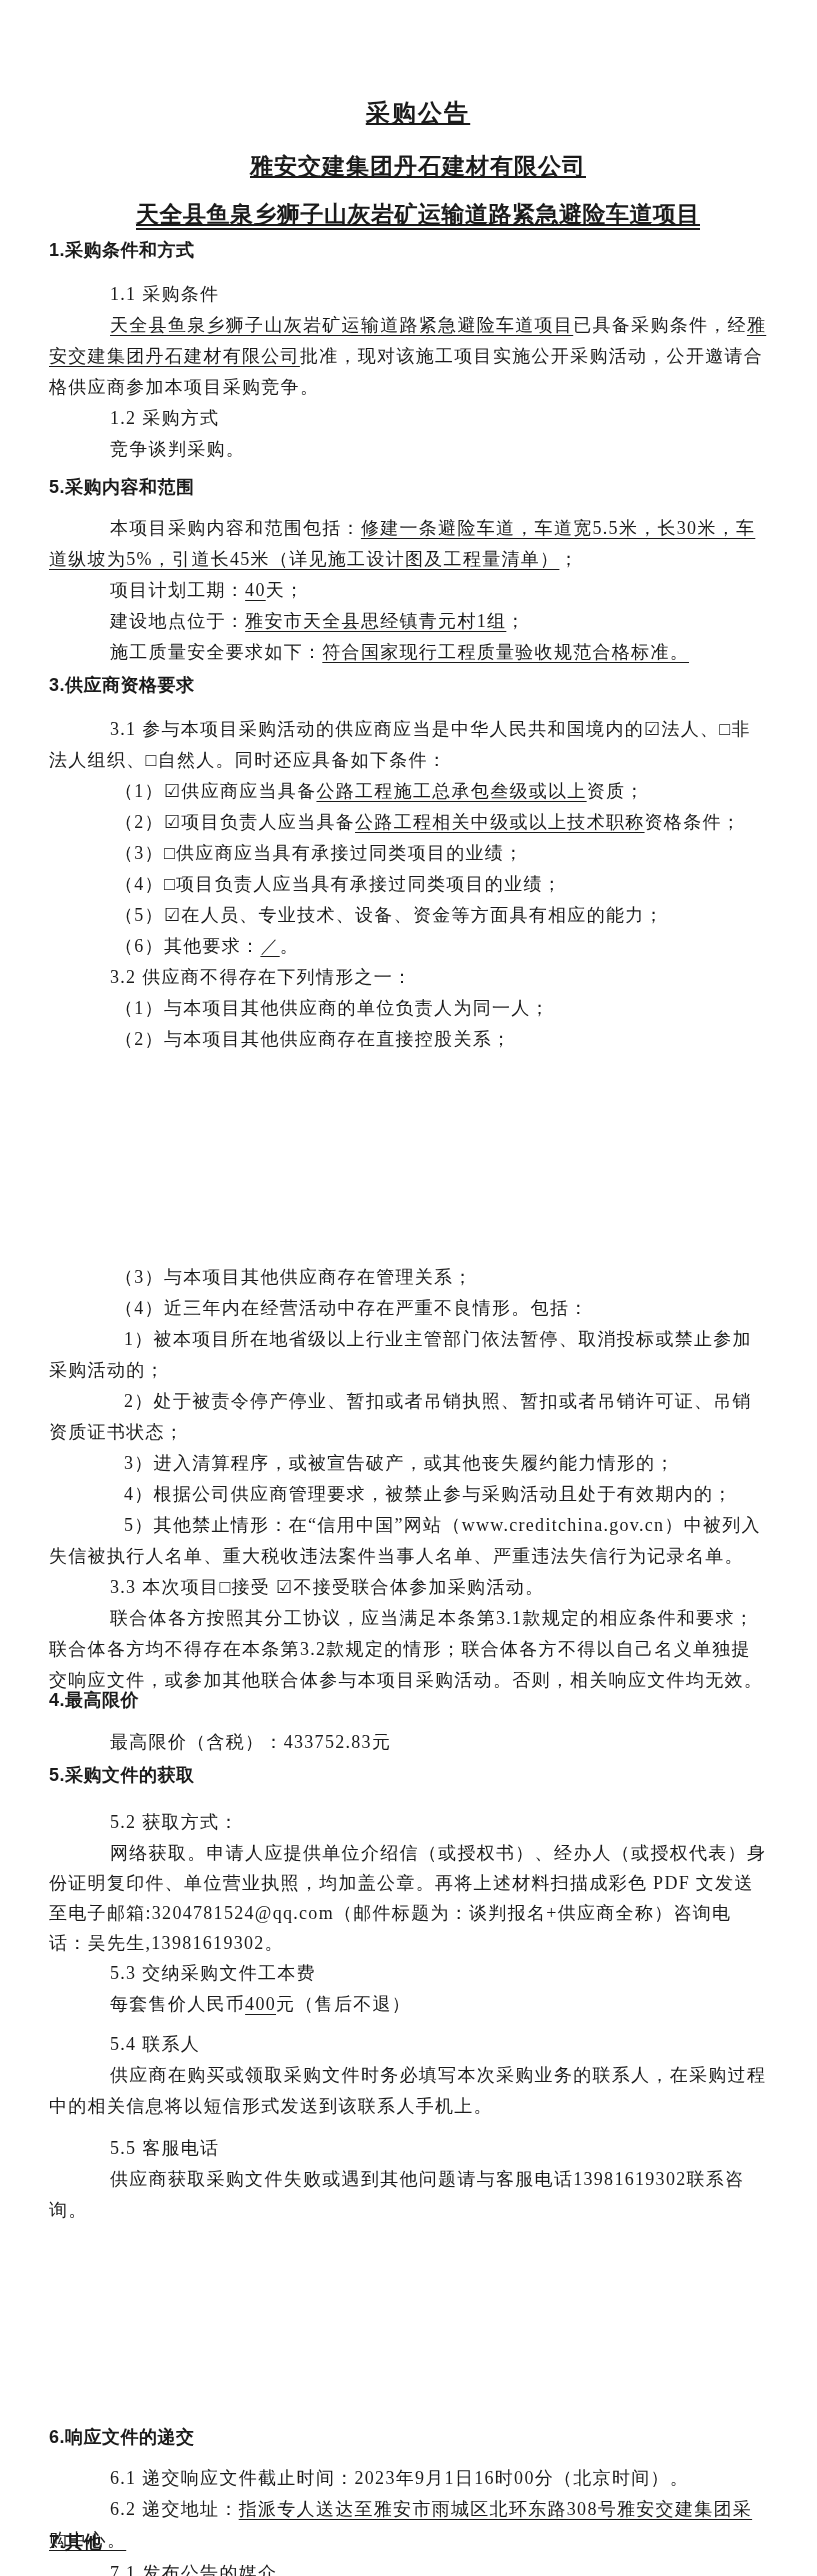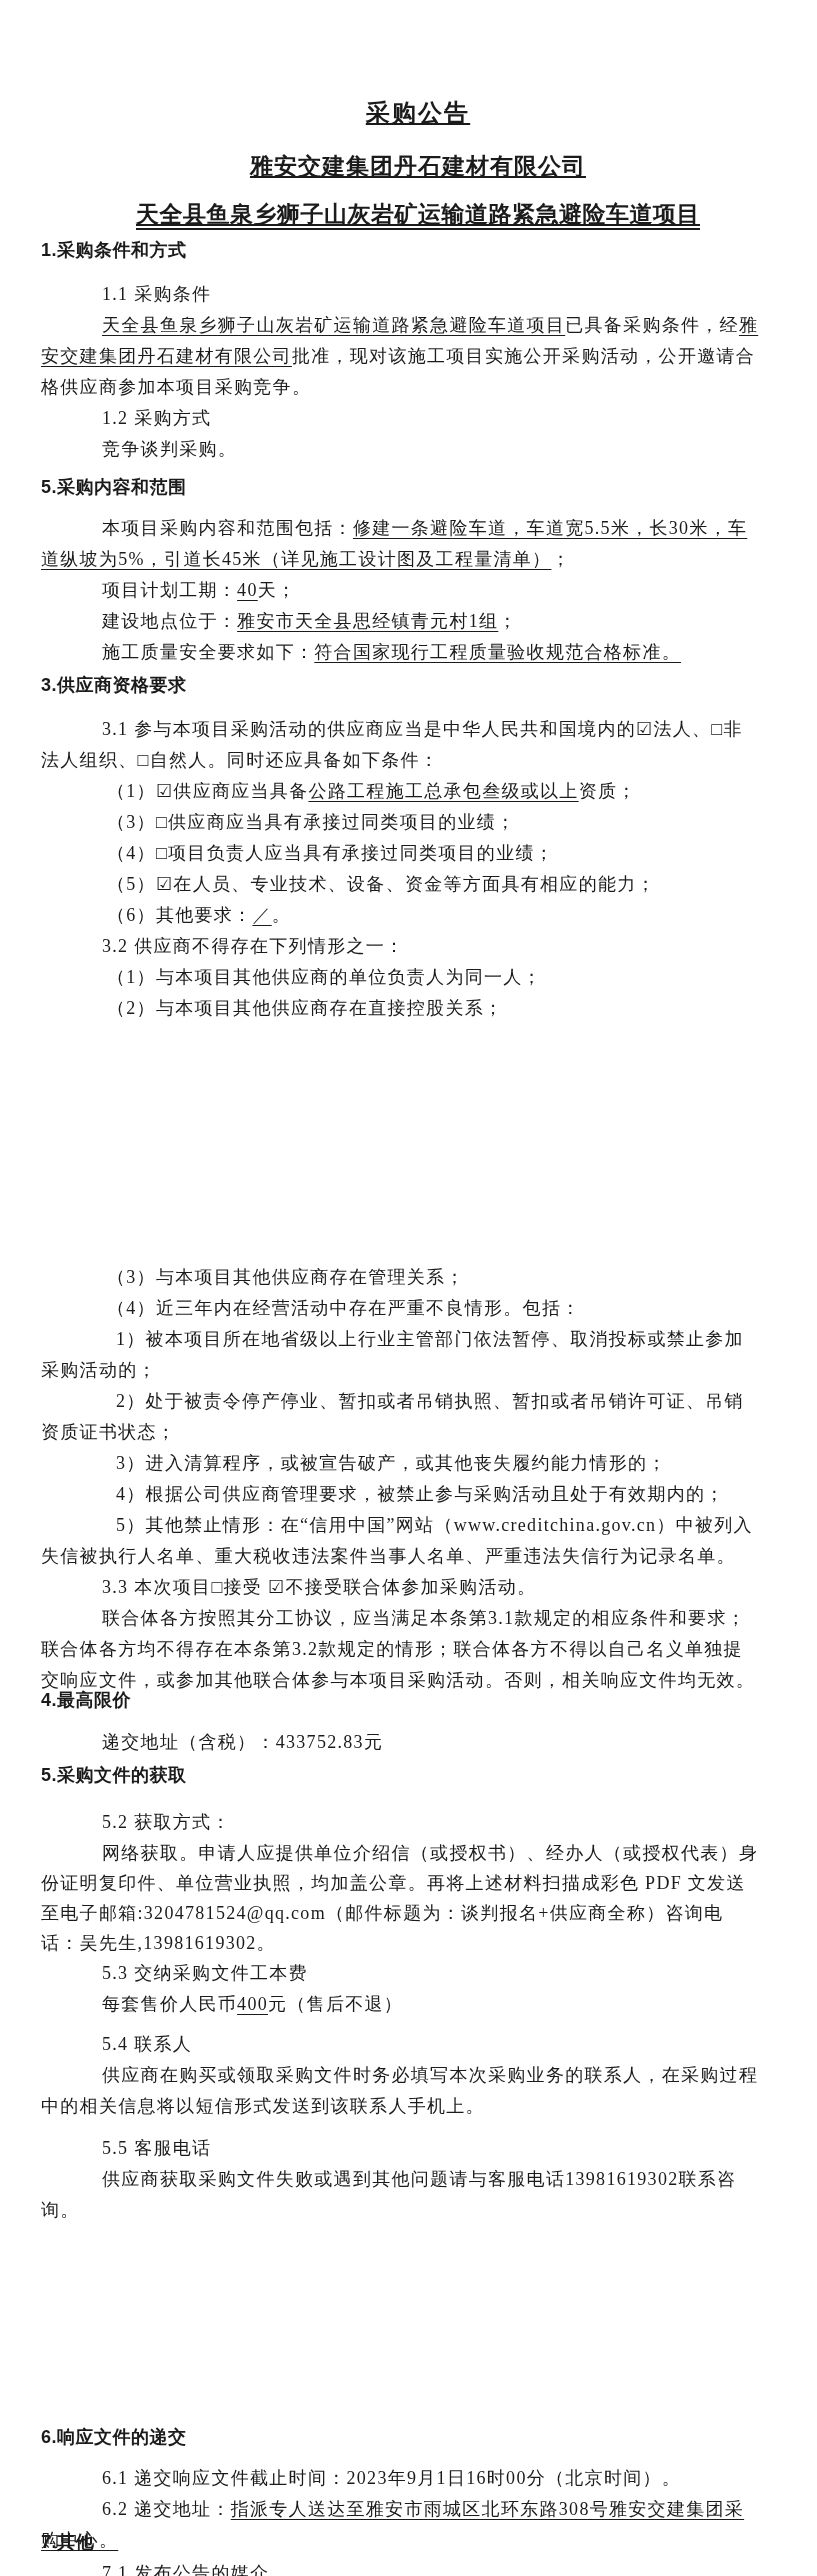--- a/index.html
+++ b/index.html
@@ -1,18 +1,18 @@
 <!DOCTYPE html>
 <html style="font-size:8.2px"><head>
 <meta charset="utf-8">
 <style>
   html,body{margin:0;padding:0;background:#e8e8e8;}
   .page{position:relative;width:818px;height:3467px;background:#ffffff;overflow:hidden;
         font-family:"Liberation Serif","DejaVu Serif",serif;color:#1b1b1b;}
-  .blk{position:absolute;left:41px;width:720px;}
+  .blk{position:absolute;left:49px;width:720px;}
   .titles{left:9px;width:818px;text-align:center;text-decoration:underline;}
   .t1{font:bold 24px/36px "Liberation Sans","DejaVu Sans",sans-serif;letter-spacing:2.1px;}
   .t2{font:bold 23px/30px "Liberation Sans","DejaVu Sans",sans-serif;margin-top:19.6px;letter-spacing:1px;}
   .t3{font:bold 23px/30px "Liberation Sans","DejaVu Sans",sans-serif;margin-top:18.5px;letter-spacing:0.5px;
       text-decoration:underline;text-decoration-thickness:1.5px;text-underline-offset:6.2px;}
   h2{font:bold 18px/26px "Liberation Sans","DejaVu Sans",sans-serif;margin:0;letter-spacing:0.5px;}
   p{font-size:18px;line-height:31px;margin:0;letter-spacing:1.3px;}
   .ind{text-indent:61px;}
   .ind2{text-indent:66px;}
   .ind3{text-indent:75px;}
@@ -45,20 +45,21 @@
     <p class="ind"><span>本项目采购内容和范围包括：</span><span class="u">修建一条避险车道，车道宽5.5米，长30米，车道纵坡为5%，引道长45米（详见施工设计图及工程量清单）</span><span>；</span></p>
     <p class="ind"><span>项目计划工期：</span><span class="u">40</span><span>天；</span></p>
     <p class="ind"><span>建设地点位于：</span><span class="u">雅安市天全县思经镇青元村1组</span><span>；</span></p>
     <p class="ind"><span>施工质量安全要求如下：</span><span class="u">符合国家现行工程质量验收规范合格标准。</span></p>
   </section>
 
   <section class="blk" style="top:672px">
     <h2 class="mb30">3.供应商资格要求</h2>
     <p class="ind">3.1 参与本项目采购活动的供应商应当是中华人民共和国境内的☑法人、□非法人组织、□自然人。同时还应具备如下条件：</p>
     <p class="ind2"><span>（1）☑供应商应当具备</span><span class="u">公路工程施工总承包叁级或以上</span><span>资质；</span></p>
+    <p class="ind2"><span>（2）☑项目负责人应当具备</span><span class="u">公路工程相关中级或以上技术职称</span><span>资格条件；</span></p>
     <p class="ind2">（3）□供应商应当具有承接过同类项目的业绩；</p>
     <p class="ind2">（4）□项目负责人应当具有承接过同类项目的业绩；</p>
     <p class="ind2">（5）☑在人员、专业技术、设备、资金等方面具有相应的能力；</p>
     <p class="ind2"><span>（6）其他要求：</span><span class="u">／</span><span>。</span></p>
     <p class="ind">3.2 供应商不得存在下列情形之一：</p>
     <p class="ind2">（1）与本项目其他供应商的单位负责人为同一人；</p>
     <p class="ind2">（2）与本项目其他供应商存在直接控股关系；</p>
   </section>
 
   <section class="blk" style="top:1262px">
@@ -68,21 +69,21 @@
     <p class="ind3">2）处于被责令停产停业、暂扣或者吊销执照、暂扣或者吊销许可证、吊销资质证书状态；</p>
     <p class="ind3">3）进入清算程序，或被宣告破产，或其他丧失履约能力情形的；</p>
     <p class="ind3">4）根据公司供应商管理要求，被禁止参与采购活动且处于有效期内的；</p>
     <p class="ind3">5）其他禁止情形：在“信用中国”网站（www.creditchina.gov.cn）中被列入失信被执行人名单、重大税收违法案件当事人名单、严重违法失信行为记录名单。</p>
     <p class="ind">3.3 本次项目□接受 ☑不接受联合体参加采购活动。</p>
     <p class="ind">联合体各方按照其分工协议，应当满足本条第3.1款规定的相应条件和要求；联合体各方均不得存在本条第3.2款规定的情形；联合体各方不得以自己名义单独提交响应文件，或参加其他联合体参与本项目采购活动。否则，相关响应文件均无效。</p>
   </section>
 
   <section class="blk" style="top:1687px">
     <h2 class="mb28">4.最高限价</h2>
-    <p class="ind">递交地址（含税）：433752.83元</p>
+    <p class="ind">最高限价（含税）：433752.83元</p>
   </section>
 
   <section class="blk" style="top:1762px">
     <h2 class="mb37">5.采购文件的获取</h2>
     <p class="ind">5.2 获取方式：</p>
     <p class="ind lh58">网络获取。申请人应提供单位介绍信（或授权书）、经办人（或授权代表）身份证明复印件、单位营业执照，均加盖公章。再将上述材料扫描成彩色 PDF 文发送至电子邮箱:3204781524@qq.com（邮件标题为：谈判报名+供应商全称）咨询电话：吴先生,13981619302。</p>
     <p class="ind">5.3 交纳采购文件工本费</p>
     <p class="ind"><span>每套售价人民币</span><span class="u">400</span><span>元（售后不退）</span></p>
     <p class="ind mt18">5.4 联系人</p>
     <p class="ind">供应商在购买或领取采购文件时务必填写本次采购业务的联系人，在采购过程中的相关信息将以短信形式发送到该联系人手机上。</p>

